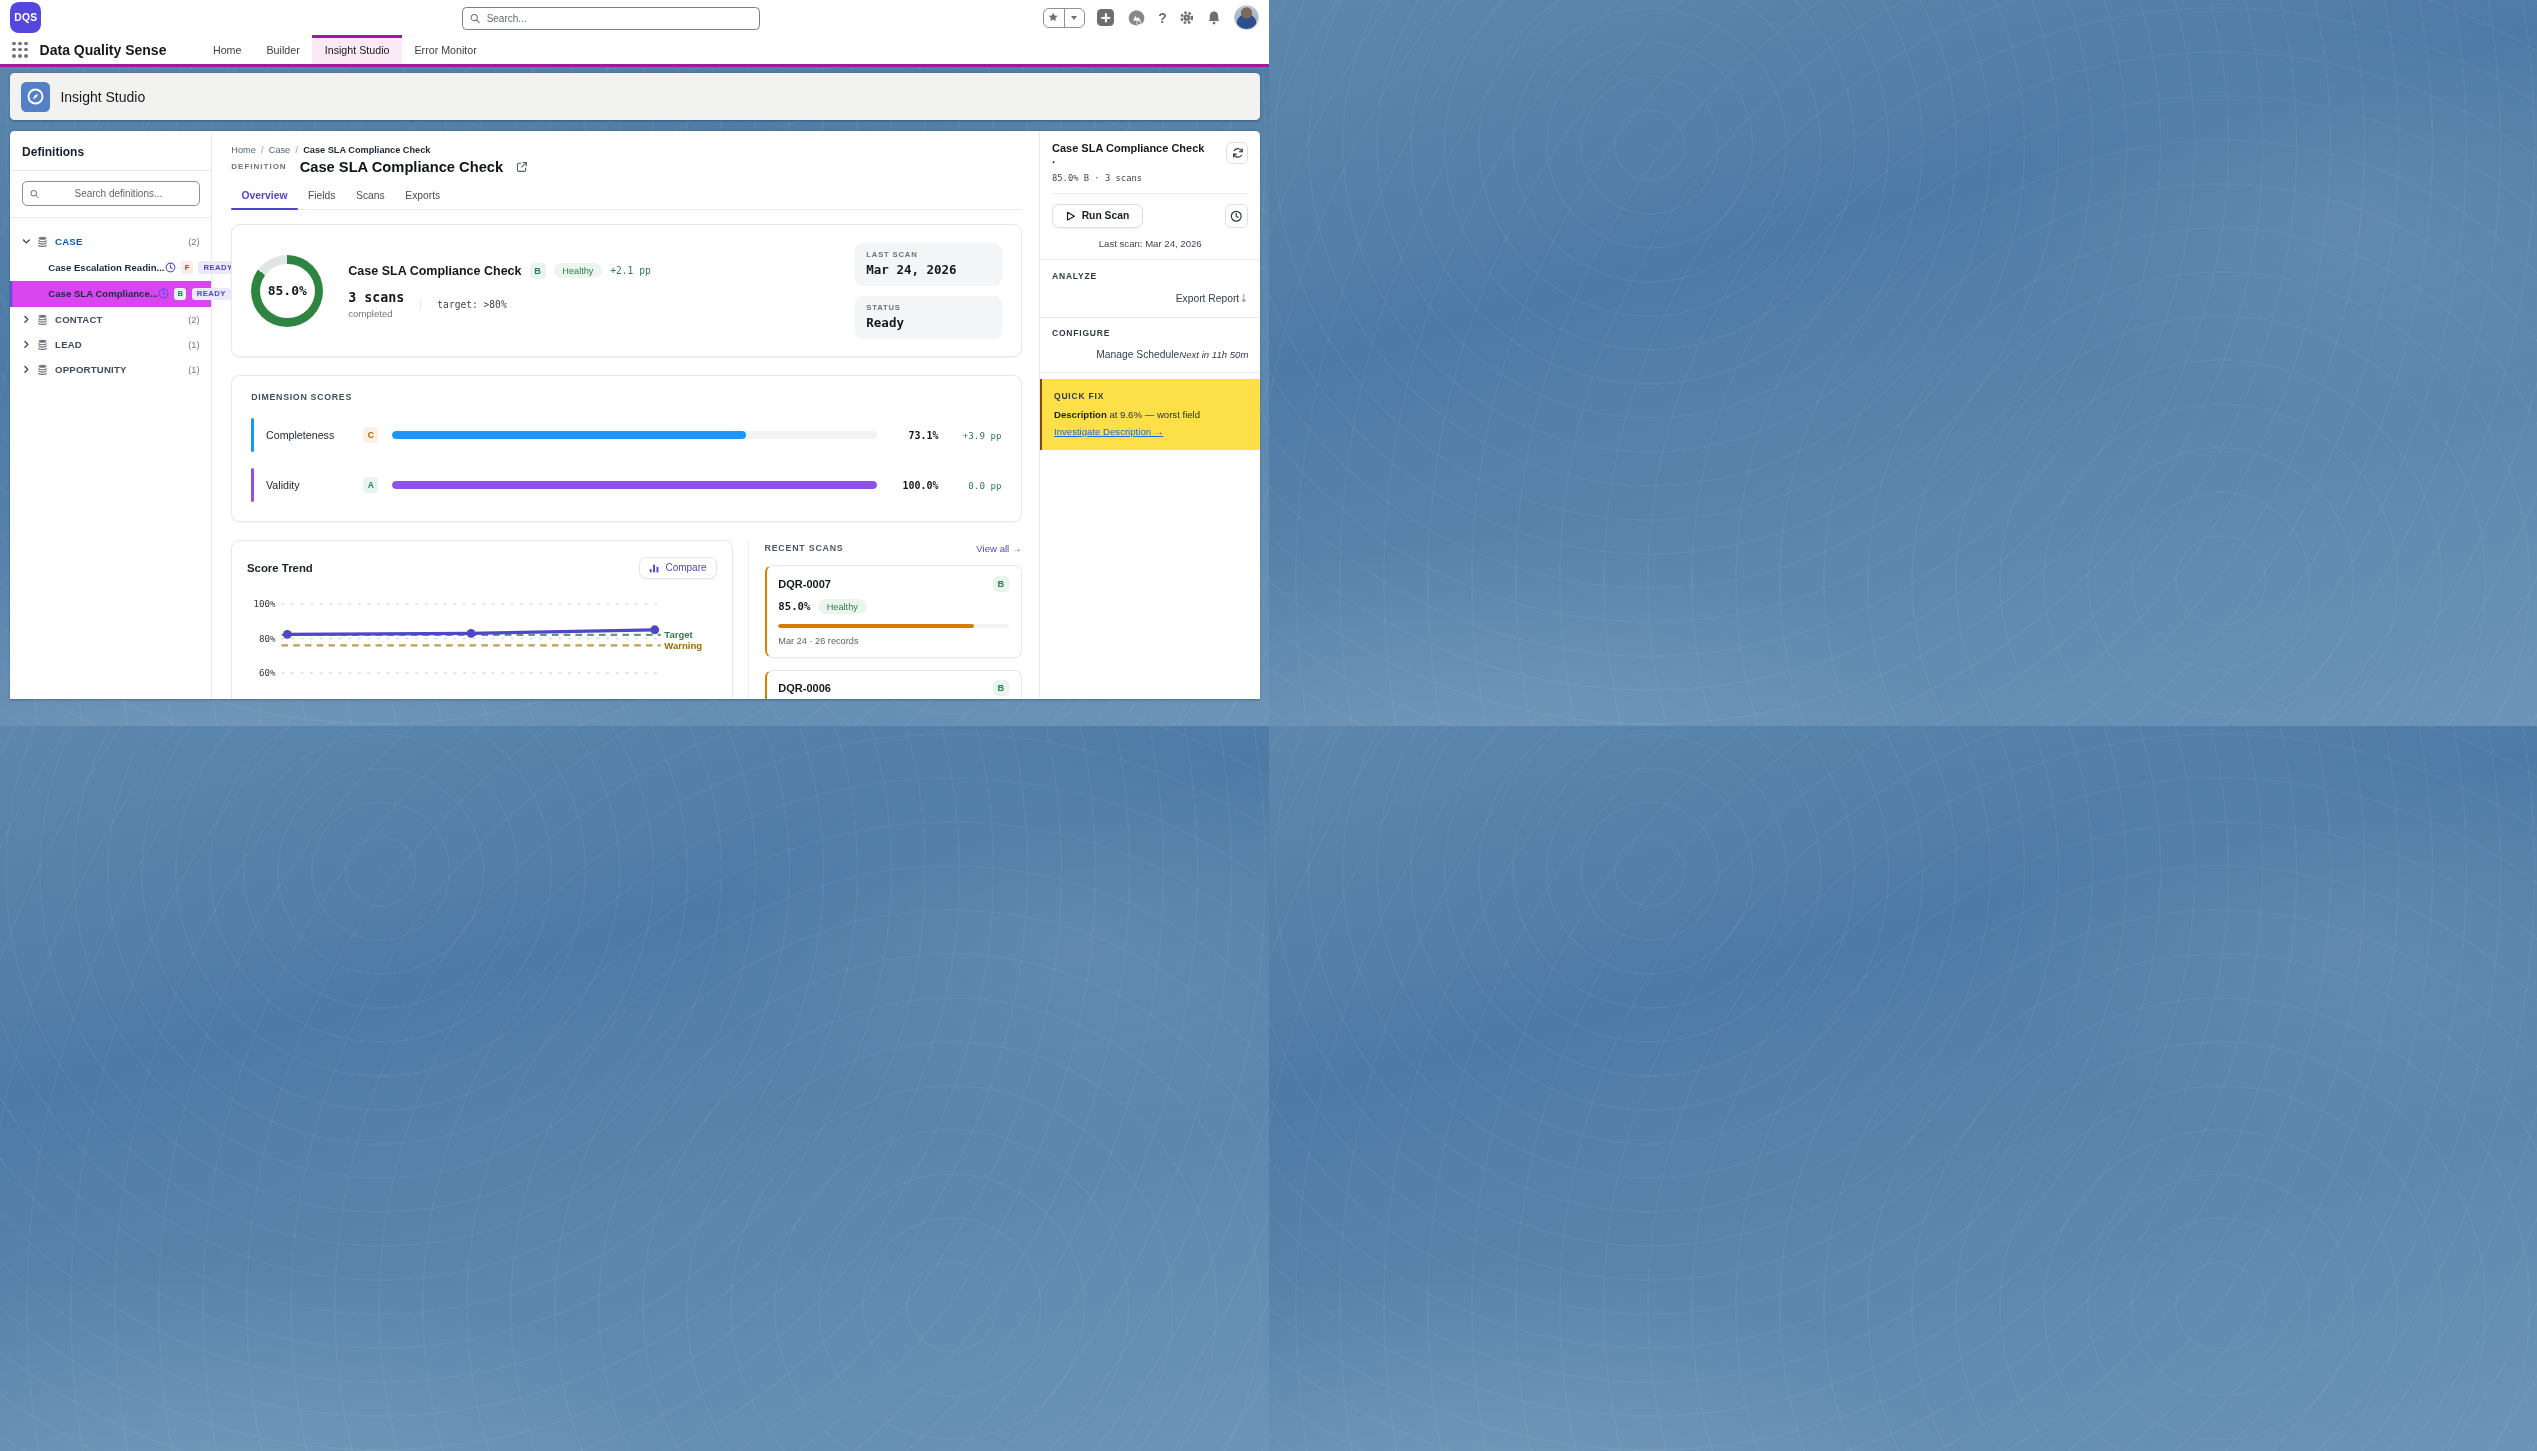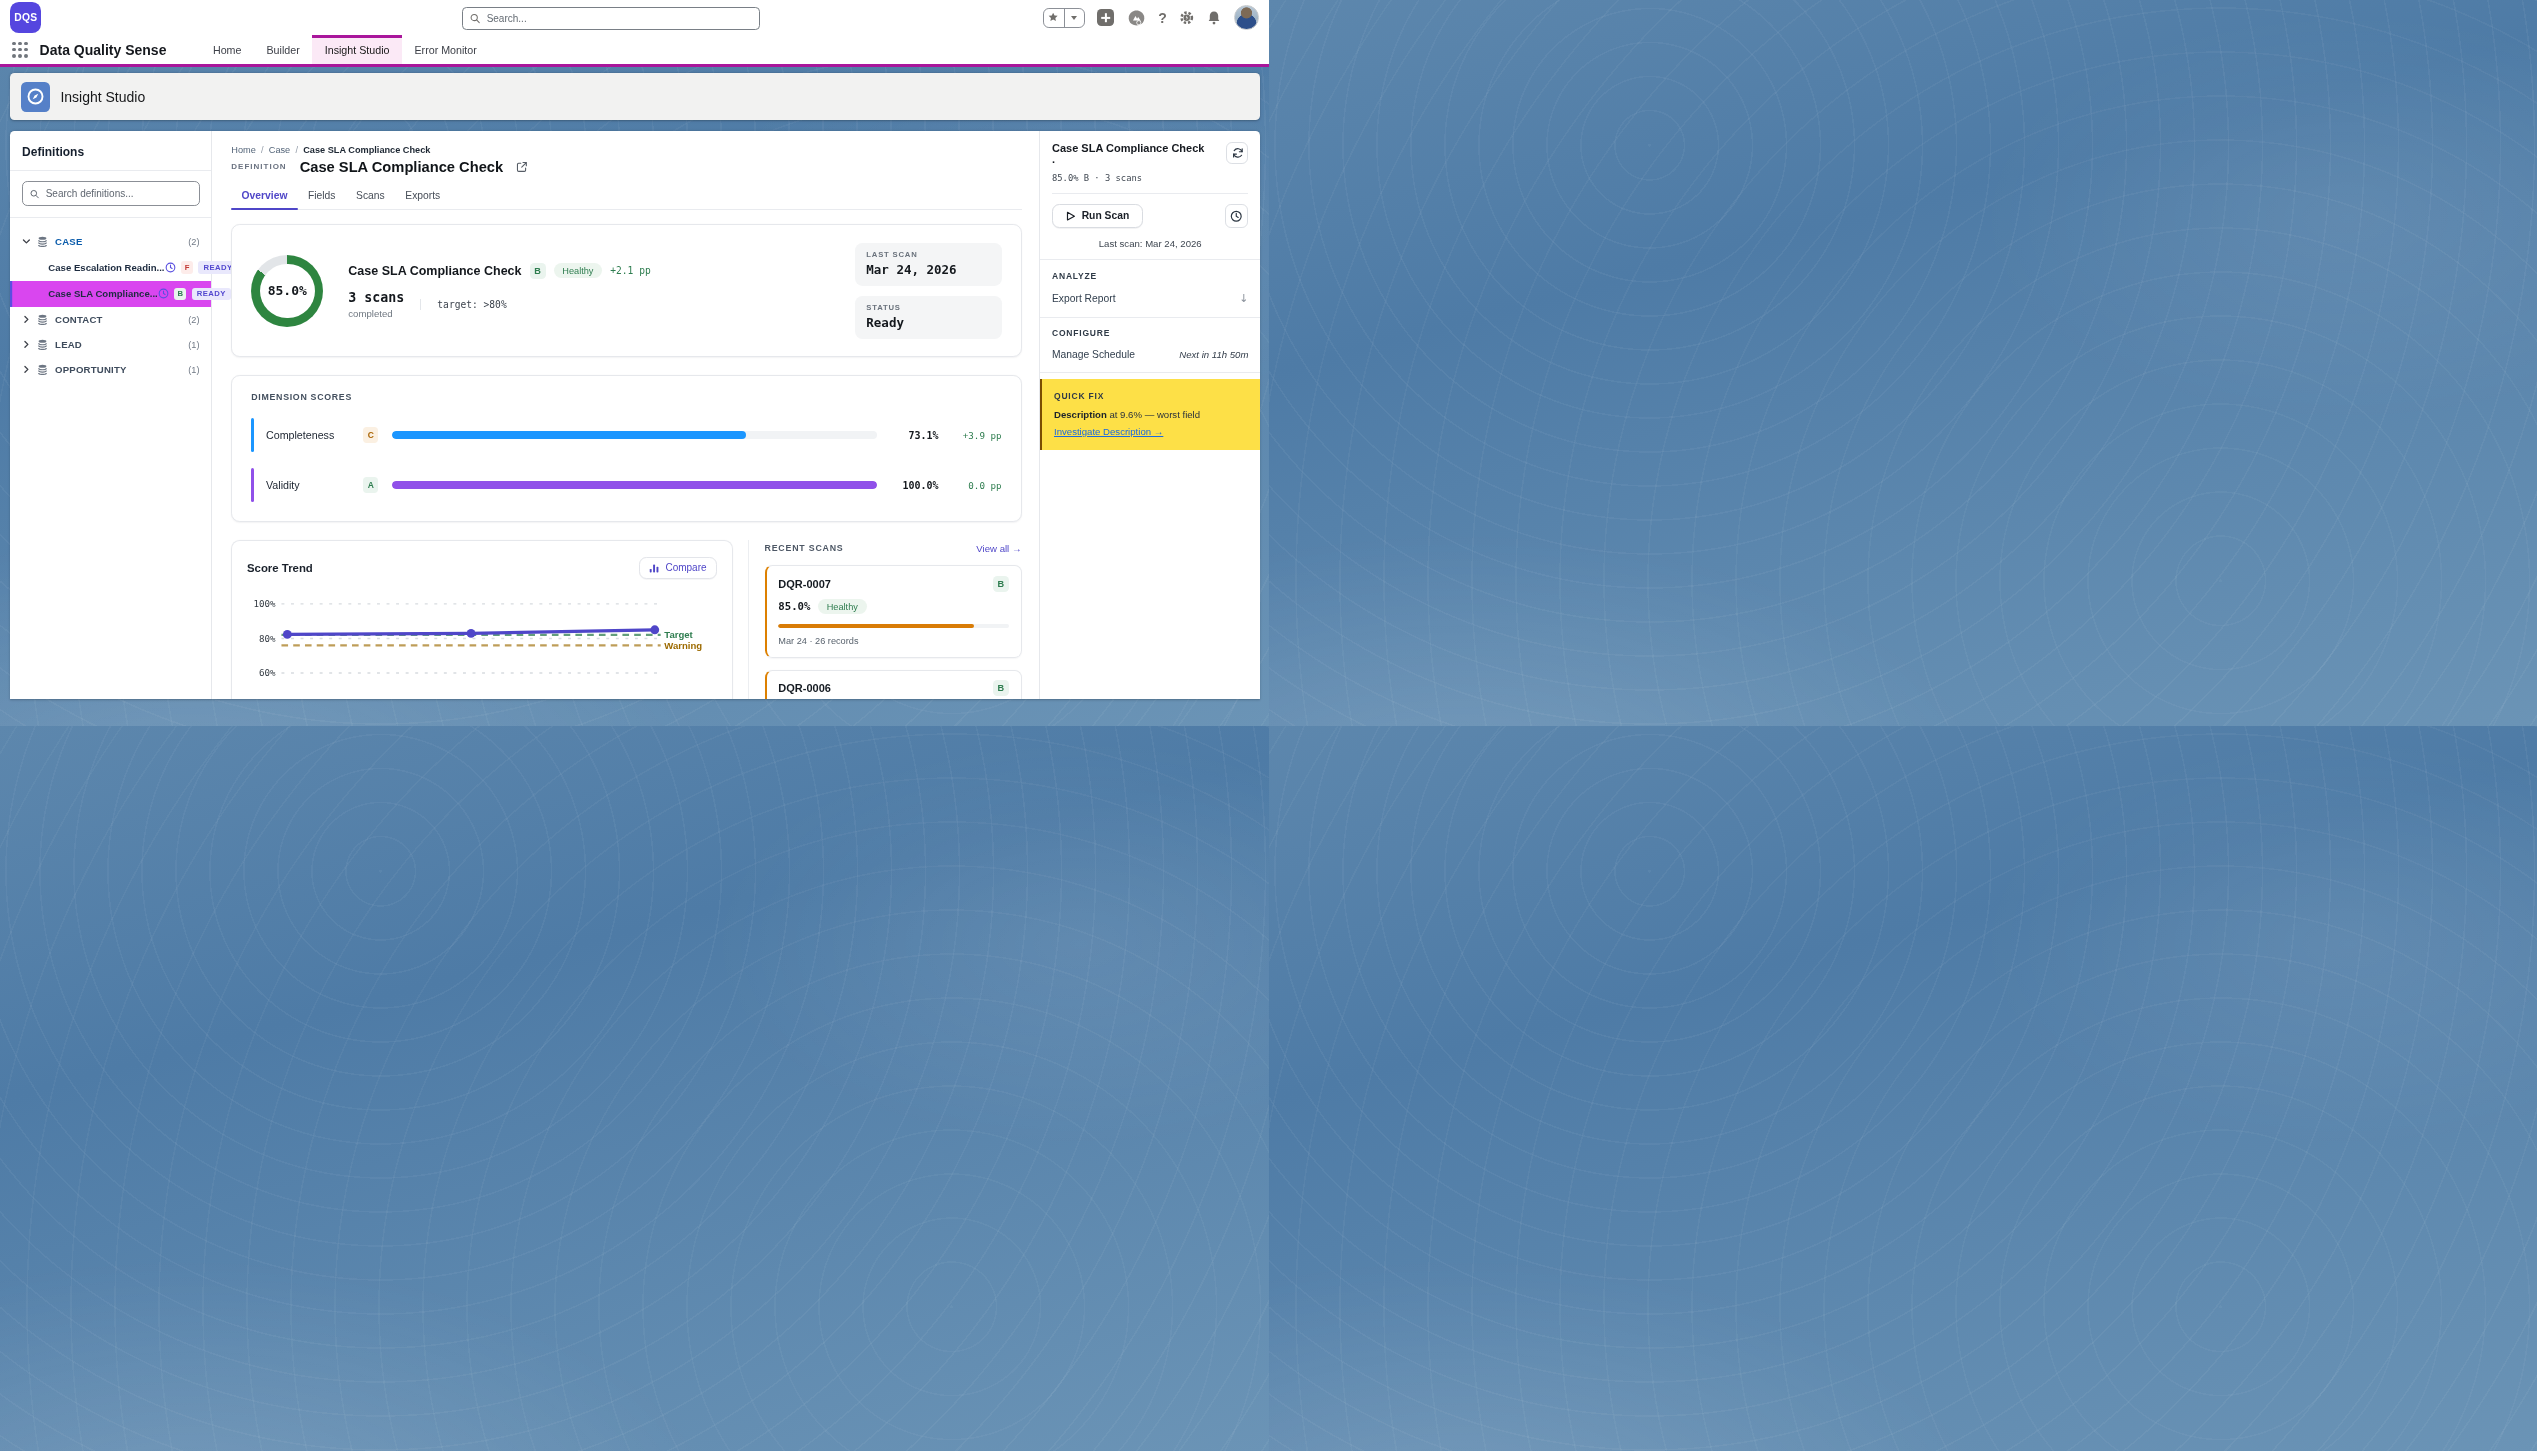--- a/index.html
+++ b/index.html
@@ -58,21 +58,21 @@
 
   
   .content { margin:11px 8.8px 0 10.3px; height:568px; background:#fff; border-radius:4.4px 4.4px 0 0;
              display:flex; overflow:hidden; box-shadow:0 0.7px 2.2px rgba(20,30,40,.3); }
 
   
   .sidebar { width:202px; border-right:0.7px solid #e6e8ec; padding:13.3px 11.8px 0; flex:none; }
   .sb-title { font-size:12px; font-weight:bold; color:#16202e; }
   .sb-div { height:0.7px; background:#e9ebef; margin:11px -11.8px; }
   .sb-search { height:25px; border:0.7px solid #8b8f96; border-radius:5.2px; display:flex; align-items:center; padding:0 7.4px; gap:5.9px; }
-  .sb-search input { border:none; outline:none; width:100%; font-size:10px; color:#2b3440; font-family:"Liberation Sans",sans-serif; }
+  .sb-search input { border:none; outline:none; width:100%; font-size:10px; color:#2b3440; font-family:"Liberation Sans",sans-serif;text-align:center; }
   .sb-search input::placeholder { color:#5f6670; }
   .tree { margin:2.9px -11.8px 0; }
   .grp { height:25px; display:flex; align-items:center; gap:6.6px; padding:0 11.8px; cursor:pointer; }
   .grp .gname { font-size:9.6px; font-weight:bold; color:#3e4b5c; letter-spacing:0.2px; }
   .grp .gname.blue { color:#0b5cab; }
   .grp .count { margin-left:auto; font-size:9.2px; color:#717a86; }
   .leaf { height:26.5px; display:flex; align-items:center; padding:0 10.3px 0 38px; cursor:pointer; }
   .leaf .lname { font-size:9.6px; color:#1d2b3f; white-space:nowrap;font-weight:bold; }
   .leaf .licons { margin-left:auto; display:flex; align-items:center; gap:5.2px; }
   .leaf.selected { background:#d946ef; box-shadow:inset 2.2px 0 0 #5a50e0; }
@@ -165,21 +165,21 @@
   .rp-stats { margin-top:3.7px; font-size:8.8px; color:#3f4751; }
   .rp-div { height:0.7px; background:#e9ebef; margin-top:9.6px; }
   .rp-runrow { padding:10.3px 11.8px 0; display:flex; justify-content:space-between; align-items:center; }
   .runbtn { display:flex; align-items:center; gap:6.6px; border:0.7px solid #d9dce1; border-radius:7.4px;
             background:#fff; padding:5.9px 12.5px; cursor:pointer; box-shadow:0 0.7px 0.7px rgba(16,24,40,.05); }
   .runbtn span { font-size:10.3px; font-weight:bold; color:#191e26; }
   .clockbtn { width:23.6px; height:23.6px; }
   .rp-lastscan { text-align:center; font-size:9.6px; color:#3f4751; margin-top:9.6px; padding-bottom:10.3px; }
   .rp-section { padding:11px 11.8px 11.8px; }
   .rp-h { font-size:8.5px; font-weight:bold; letter-spacing:0.8px; color:#2f3a47; }
-  .rp-item { margin-top:11px; display:flex; align-items:center; justify-content:space-between; cursor:pointer; }
+  .rp-item { margin-top:11px; display:flex; align-items:center; justify-content:flex-end; cursor:pointer; }
   .rp-item .lbl { font-size:10.3px; color:#33404f; }
   .rp-item .meta { font-size:9.6px; color:#323c49; font-style:italic; }
   .rp-item .arr { font-family:"DejaVu Sans", sans-serif; font-size:11px; color:#8a919b; }
   .quickfix { background:#fde047; border-left:2.9px solid #7a4d00; padding:11.8px; margin-top:5.9px; }
   .qf-line { margin-top:8px; font-size:9.6px; color:#2a323c; }
   .qf-line b { color:#1c232b; }
   .qf-link { margin-top:6.6px; font-size:9.6px; color:#1b6ae0; text-decoration:underline; cursor:pointer; display:inline-block; }
 
   svg { display:block; }
 </style>

